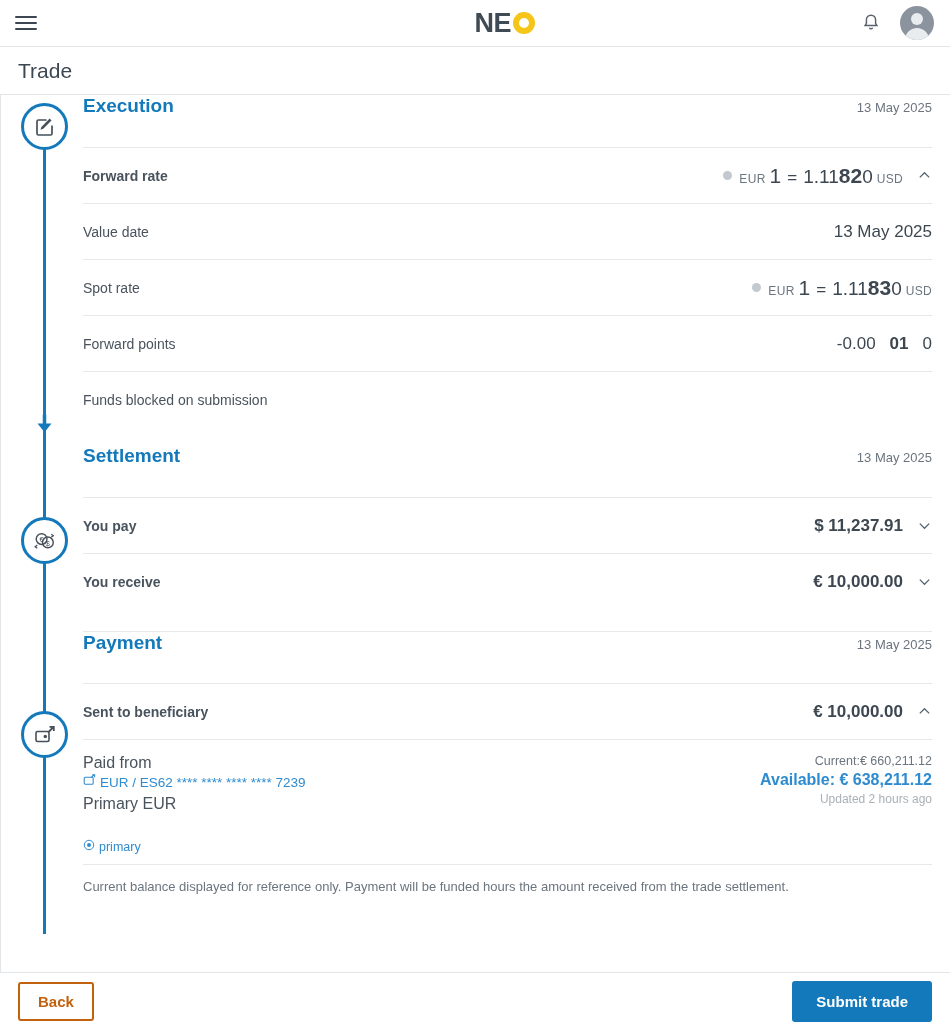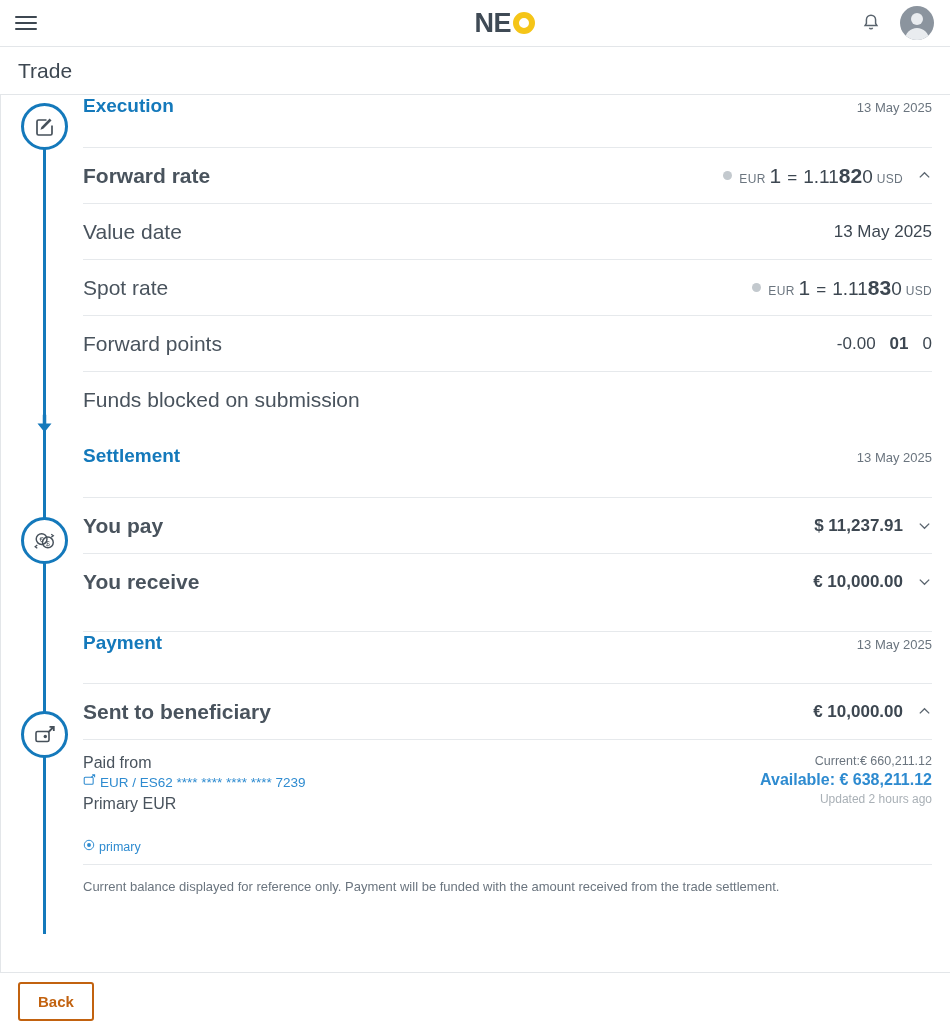--- a/index.html
+++ b/index.html
@@ -59,21 +59,21 @@
   
   .sec-head { display: flex; align-items: baseline; justify-content: space-between;
               height: 52px; }
   .sec-title { font-size: 19px; font-weight: bold; color: #1479bb; }
   .sec-date { font-size: 13px; color: #6b757f; }
 
   .row {
     display: flex; align-items: center; justify-content: space-between;
     min-height: 56px; border-top: 1px solid #e6e9ec;
   }
-  .row-label { font-size: 21px; color: #49535d; }
+  .row-label { font-size: 14px; color: #49535d; }
   .row-label.b { font-weight: bold; }
   .row-val { font-size: 17px; color: #3d4751; display: flex; align-items: center; gap: 14px; }
   .row-val.b { font-weight: bold; }
   .val-date { font-size: 17px; color: #3d4751; }
 
   
   .fx { display: flex; align-items: baseline; gap: 4px; color: #3d4751; }
   .fx .dot { width: 9px; height: 9px; border-radius: 50%; background: #c3c9ce; align-self: center; margin-right: 3px; }
   .fx .ccy { font-size: 12px; color: #6b757f; letter-spacing: .3px; }
   .fx .one { font-size: 21px; }
@@ -317,21 +317,22 @@
             <span>primary</span>
           </span>
         </div>
         <div class="pf-right">
           <span class="bal-current">Current:€ 660,211.12</span>
           <span class="bal-available">Available: € 638,211.12</span>
           <span class="bal-updated">Updated 2 hours ago</span>
         </div>
       </div>
 
-      <div class="disclaimer">Current balance displayed for reference only. Payment will be funded with the amount received from the trade settlement.</div>
+      <div class="disclaimer">Current balance displayed for reference only. Payment will be funded hours the amount received from the trade settlement.</div>
       <div style="height:40px;"></div>
     </div>
   </div>
 
   <div class="bottombar">
     <button class="btn-back">Back</button>
+    <button class="btn-submit">Submit trade</button>
   </div>
 </div>
 
 </body></html>

